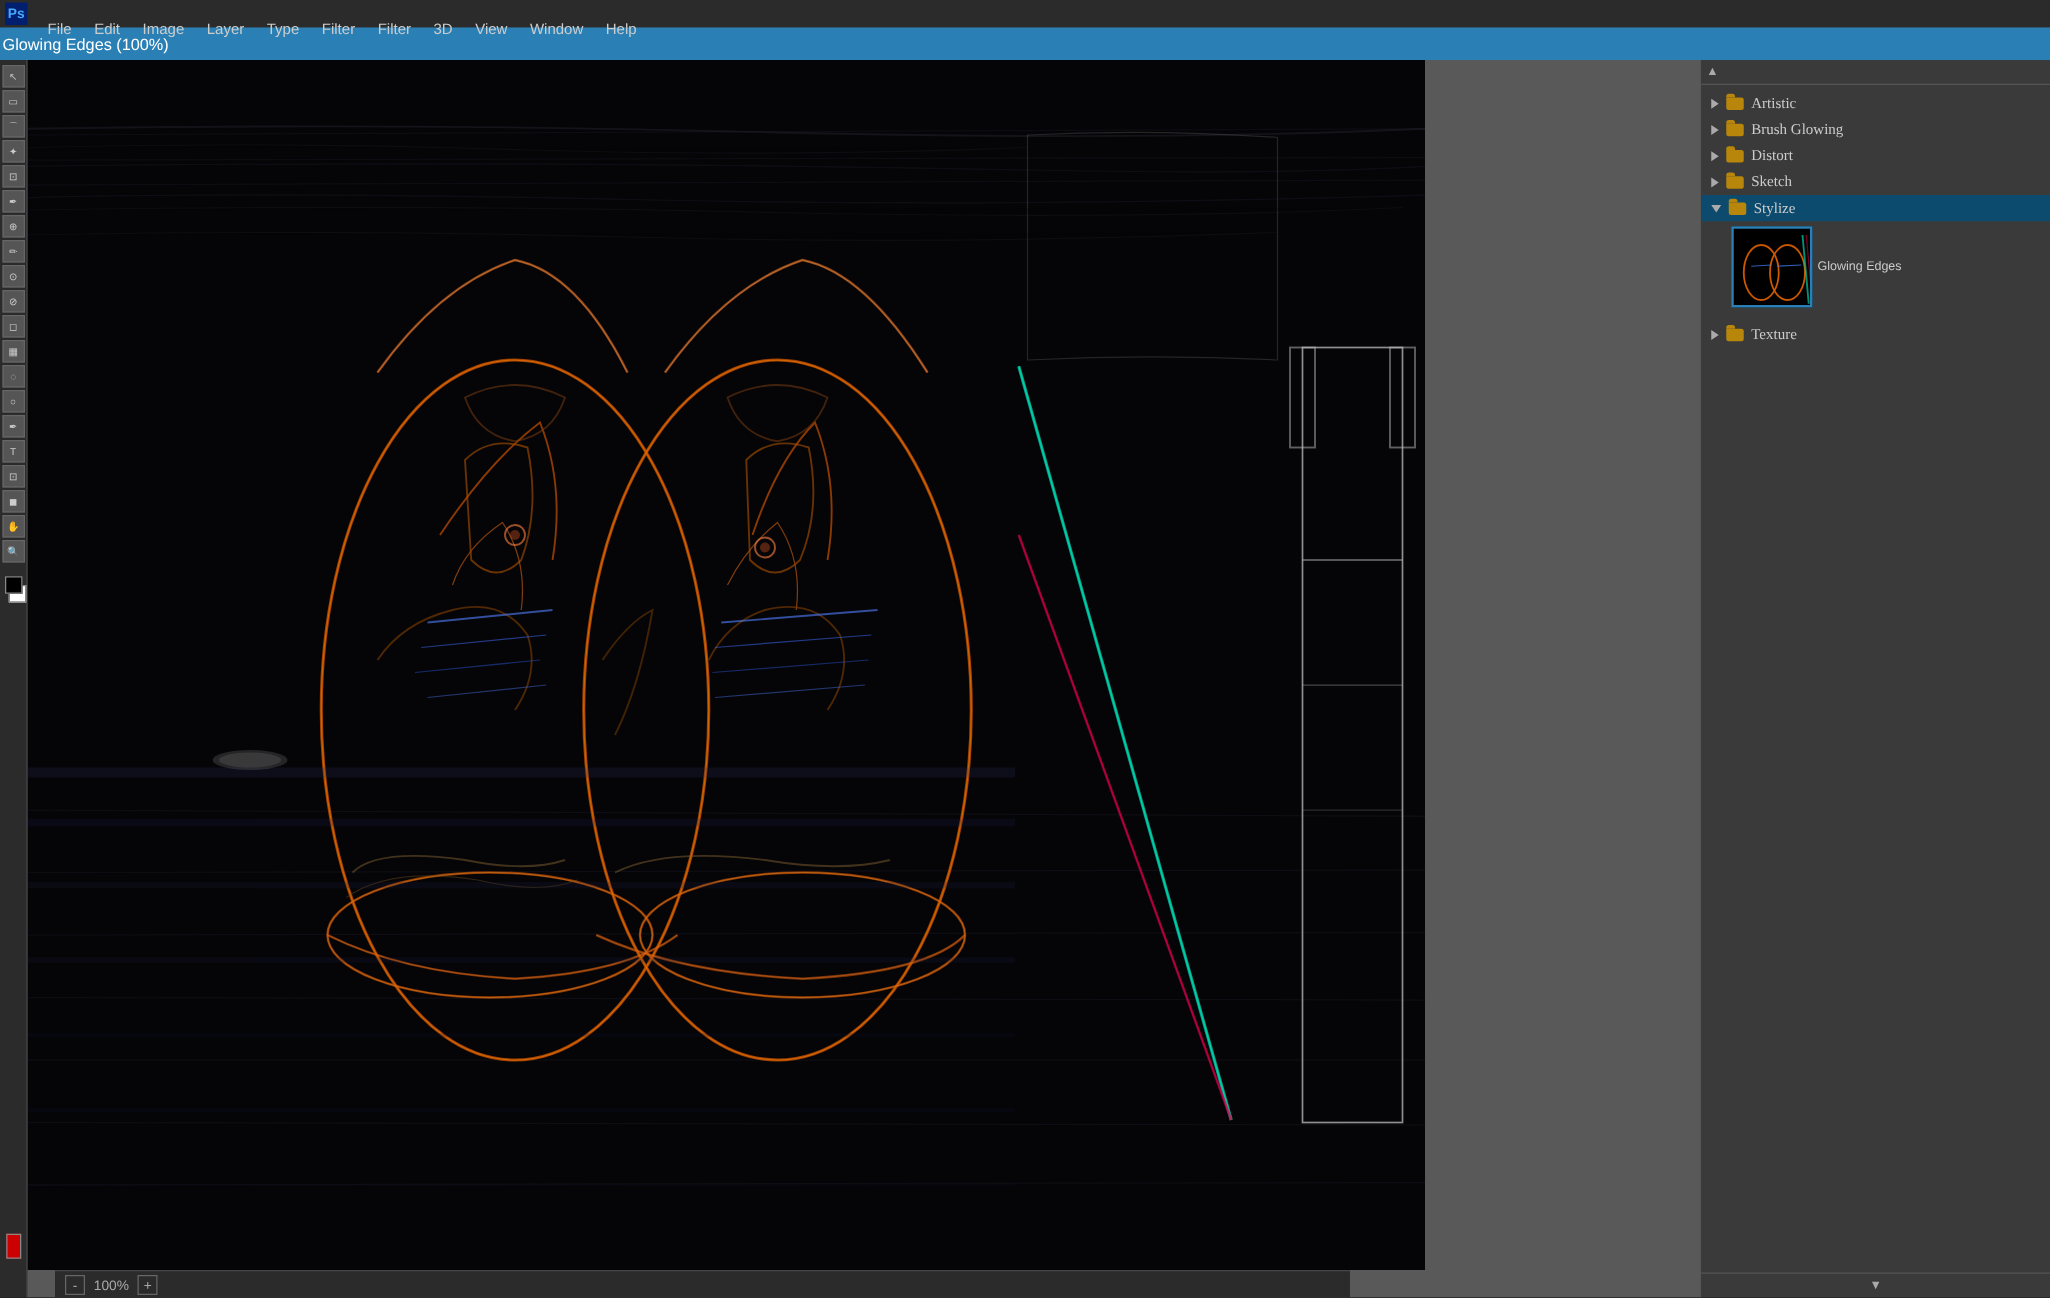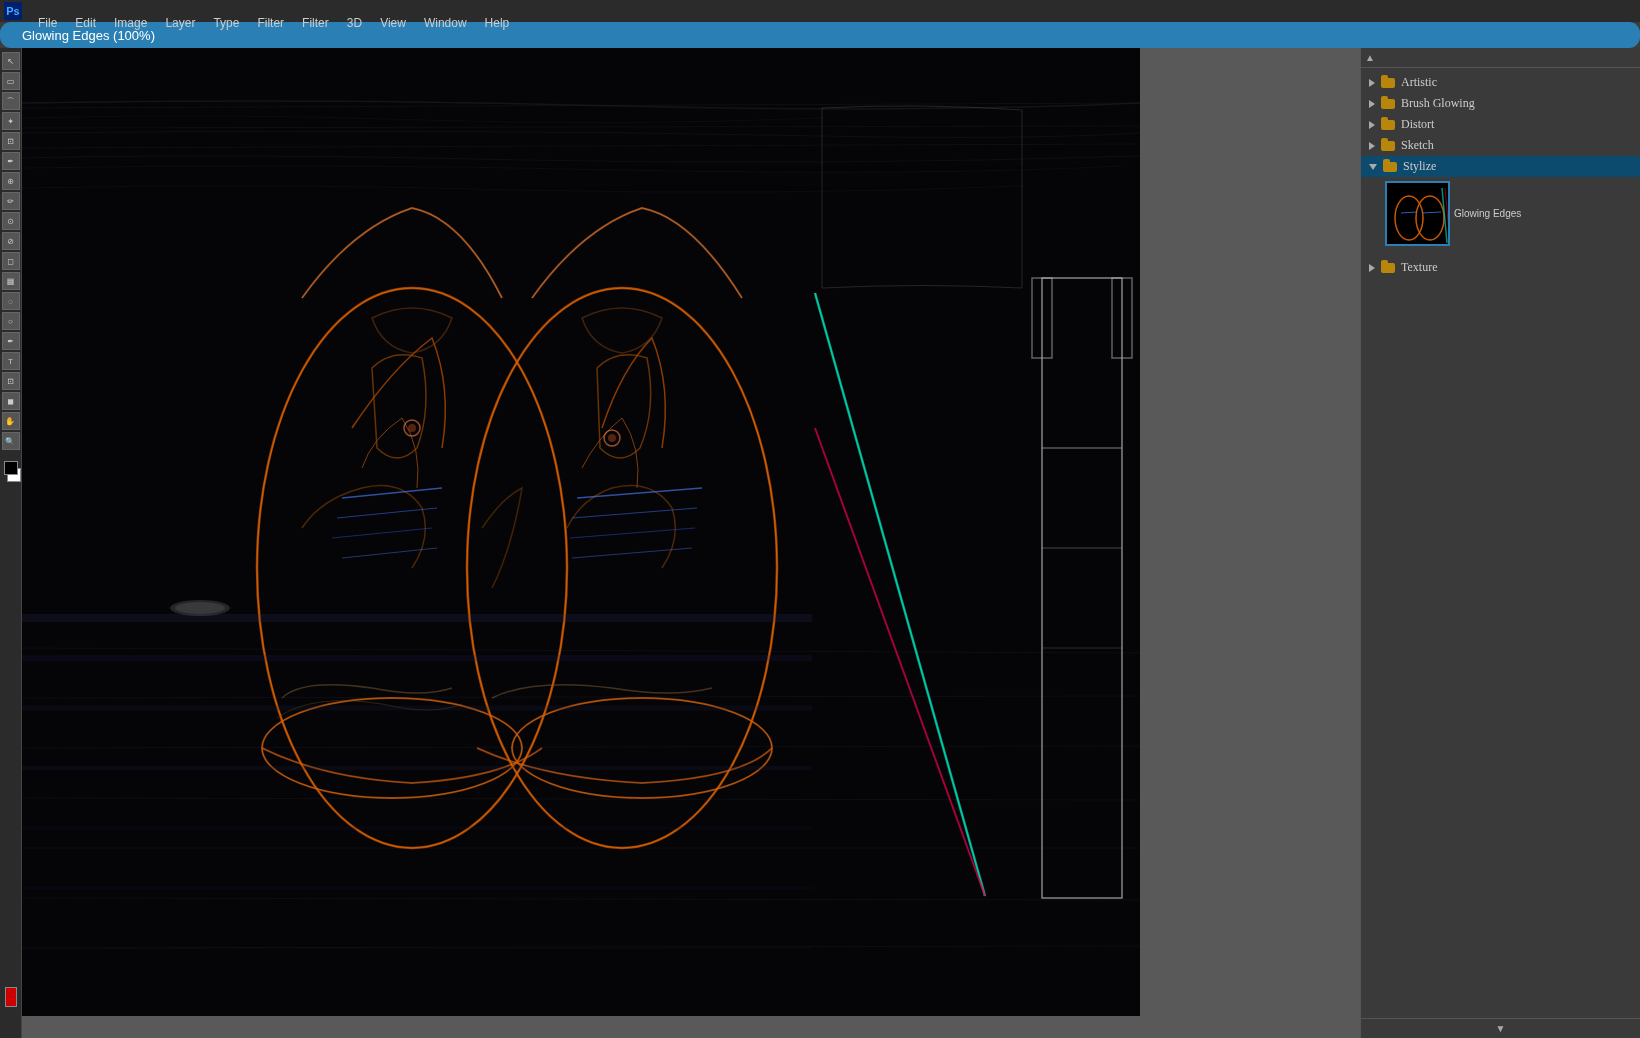--- a/index.html
+++ b/index.html
@@ -27,25 +27,24 @@
       font-size: 12px;
       margin-top: 23px;
     }
 
     
     #titlebar {
       height: 26px;
       background: #2a80b5;
       display: flex;
       align-items: center;
-      padding: 0 22px;
+      padding: 0 2px;
       color: #fff;
       font-size: 13px;
       font-weight: normal;
-      border-radius: 11px;
     }
 
     
     #main-layout {
       display: flex;
       height: calc(1038px - 48px);
     }
 
     
     #left-toolbar {
@@ -409,20 +408,27 @@
         <circle cx="390" cy="380" r="8" fill="none" stroke="#ff8040" stroke-width="1.5" opacity="0.6"></circle>
         <circle cx="390" cy="380" r="4" fill="#cc5020" opacity="0.4"></circle>
         <circle cx="590" cy="390" r="8" fill="none" stroke="#ff8040" stroke-width="1.5" opacity="0.6"></circle>
         <circle cx="590" cy="390" r="4" fill="#cc5020" opacity="0.4"></circle>
 
         <path d="M350,270 Q390,250 430,270 Q420,300 390,305 Q360,300 350,270Z" fill="none" stroke="#804010" stroke-width="1.5" opacity="0.5"></path>
         <path d="M560,270 Q600,250 640,270 Q630,300 600,305 Q570,300 560,270Z" fill="none" stroke="#804010" stroke-width="1.5" opacity="0.5"></path>
       </svg>
     </div>
 
+    <div id="bottom-bar">
+      <span>
+        <span style="display:inline-block; width:16px; height:16px; border:1px solid #666; text-align:center; line-height:16px; cursor:pointer; margin-right:4px;">-</span>
+        <span>100%</span>
+        <span style="display:inline-block; width:16px; height:16px; border:1px solid #666; text-align:center; line-height:16px; cursor:pointer; margin-left:4px;">+</span>
+      </span>
+    </div>
   </div>
 
   <div id="right-panel">
 
     <div id="panel-top-arrow">
       <div style="color:#aaa; font-size:10px; cursor:pointer;">▲</div>
     </div>
 
     <div id="filter-list">
 

